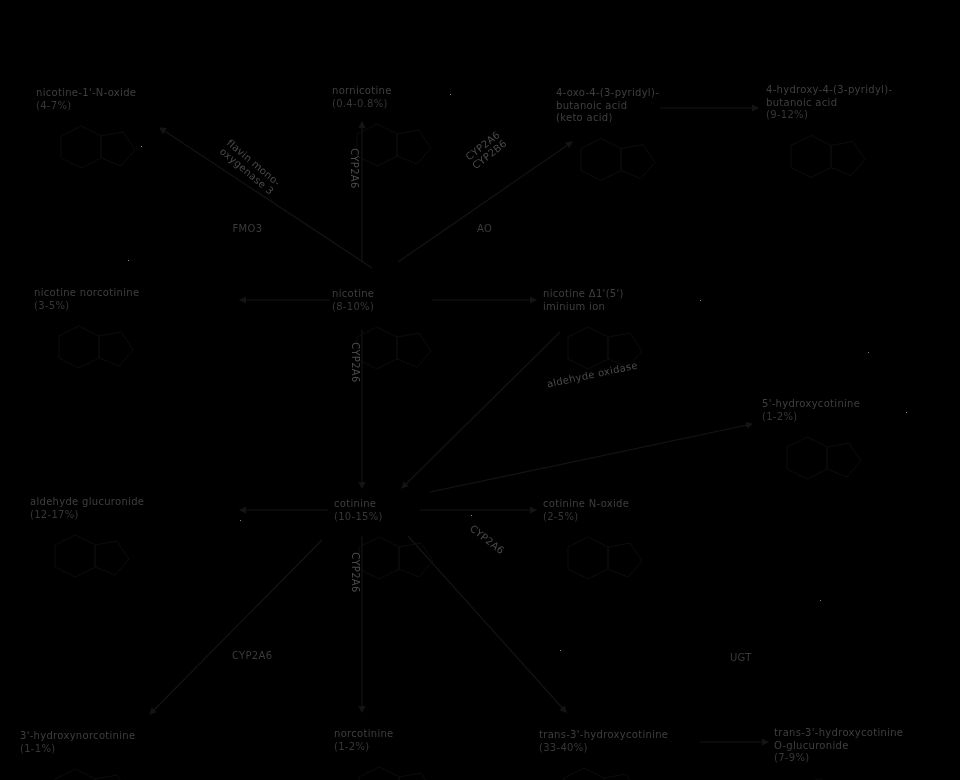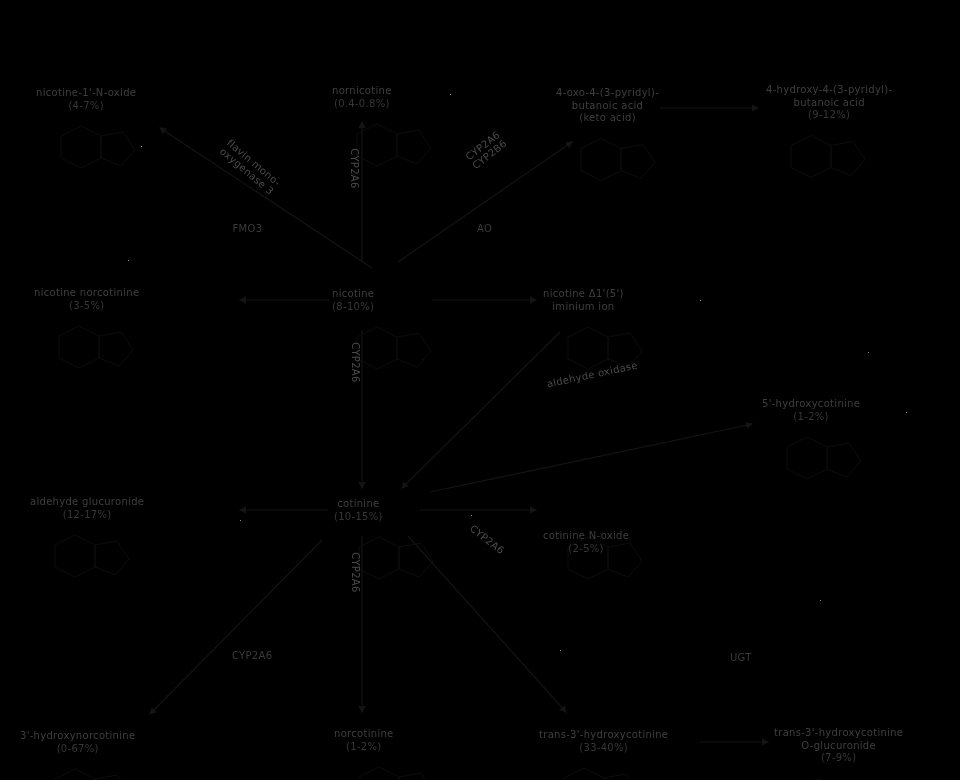--- a/index.html
+++ b/index.html
@@ -1,19 +1,19 @@
 <!DOCTYPE html>
 <html><head>
 <meta charset="utf-8">
 <style>
   html,body{margin:0;padding:0;background:#000;width:960px;height:780px;overflow:hidden;}
   #canvas{position:relative;width:960px;height:780px;background:#000;
           font-family:"DejaVu Sans", sans-serif;}
   .compound{position:absolute;color:#3f3f3f;font-size:10px;line-height:12.5px;
-            letter-spacing:.3px;white-space:nowrap;text-align:center;}
+            letter-spacing:.3px;white-space:nowrap;}
   .compound .pct{color:#373737;}
   .enzyme{position:absolute;color:#4a4a4a;font-size:10px;line-height:11px;
           letter-spacing:.3px;white-space:nowrap;transform-origin:center center;}
   .enzyme.small{color:#3a3a3a;font-size:10px;}
   .speck{position:absolute;width:1px;height:1px;}
   svg.arrows{position:absolute;left:0;top:0;}
 </style>
 </head>
 <body>
 
@@ -139,27 +139,27 @@
       <div class="pct">(1-2%)</div>
     </div>
     <div class="compound" style="left: 30px; top: 496px;">
       <div>aldehyde glucuronide</div>
       <div class="pct">(12-17%)</div>
     </div>
     <div class="compound" style="left: 334px; top: 498px;">
       <div>cotinine</div>
       <div class="pct">(10-15%)</div>
     </div>
-    <div class="compound" style="left: 543px; top: 498px; margin-top: 32px;">
+    <div class="compound" style="left: 543px; top: 498px;">
       <div>cotinine N-oxide</div>
       <div class="pct">(2-5%)</div>
     </div>
     <div class="compound" style="left: 20px; top: 730px;">
       <div>3'-hydroxynorcotinine</div>
-      <div class="pct">(0-67%)</div>
+      <div class="pct">(1-1%)</div>
     </div>
     <div class="compound" style="left: 334px; top: 728px;">
       <div>norcotinine</div>
       <div class="pct">(1-2%)</div>
     </div>
     <div class="compound" style="left: 539px; top: 729px;">
       <div>trans-3'-hydroxycotinine</div>
       <div class="pct">(33-40%)</div>
     </div>
     <div class="compound" style="left: 774px; top: 727px;">

